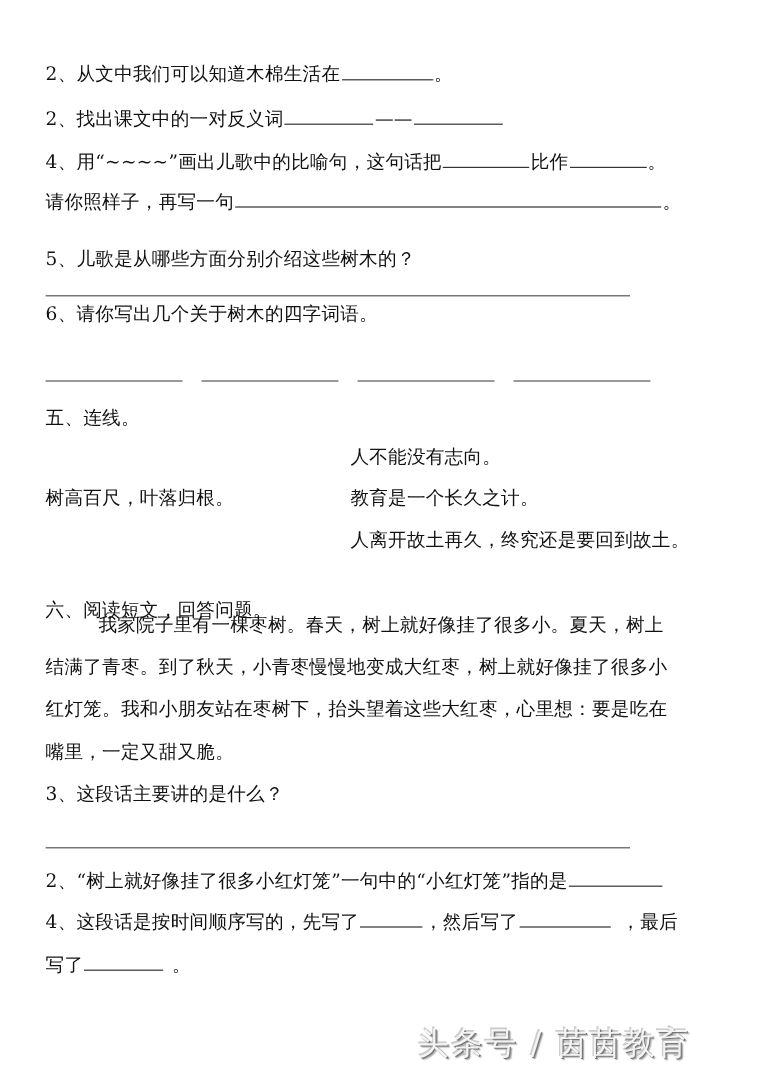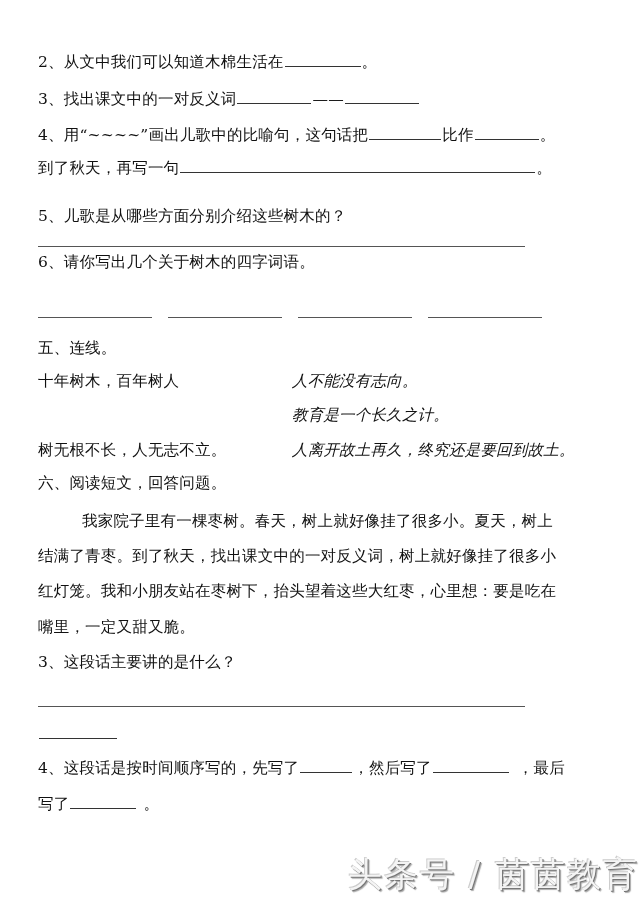--- a/index.html
+++ b/index.html
@@ -12,100 +12,99 @@
     position: absolute; left: 38px; font-size: 15.5px; line-height: 20px;
     white-space: nowrap; letter-spacing: 0.2px;
   }
   .blank {
     display: inline-block; border-bottom: 1px solid #333; height: 14px;
     vertical-align: baseline; margin: 0 1px;
   }
   .rule {
     position: absolute; height: 0; border-top: 1.3px solid #555;
   }
-  .col2 { position: absolute; left: 292px; font-style: italic; }
+  .col2 { position: absolute; left: 292px; }
   .watermark {
-    position: absolute; left: 348px; top: 852px; font-size: 34px;
+    position: absolute; left: 348px; top: 852px; font-size: 26px;
     font-family: "DejaVu Sans", "Liberation Sans", sans-serif;
     color: #f4f4f4; letter-spacing: 2px;
     text-shadow: 1px 1px 0 #777, 2px 2px 1px #aaa, -1px -1px 0 #ccc;
   }
 </style>
 </head>
 <body>
 
 <div class="line" style="top:52px">
   <span>2、从文中我们可以知道木棉生活在</span><span class="blank" style="width:76px"></span><span>。</span>
 </div>
 
 <div class="line" style="top:89px">
-  <span>3、找出课文中的一对反义词</span><span class="blank" style="width:74px"></span><span>——</span><span class="blank" style="width:74px"></span>
+  <span>2、找出课文中的一对反义词</span><span class="blank" style="width:74px"></span><span>——</span><span class="blank" style="width:74px"></span>
 </div>
 
 <div class="line" style="top:125px">
   <span>4、用“~~~~”画出儿歌中的比喻句，这句话把</span><span class="blank" style="width:72px"></span><span>比作</span><span class="blank" style="width:64px"></span><span>。</span>
 </div>
 
 <div class="line" style="top:158px">
-  <span>到了秋天，再写一句</span><span class="blank" style="width:355px"></span><span>。</span>
+  <span>请你照样子，再写一句</span><span class="blank" style="width:355px"></span><span>。</span>
 </div>
 
 <div class="line" style="top:206px">
   <span>5、儿歌是从哪些方面分别介绍这些树木的？</span>
 </div>
 <div class="rule" style="left:38px; top:246px; width:487px"></div>
 
 <div class="line" style="top:252px">
   <span>6、请你写出几个关于树木的四字词语。</span>
 </div>
 <div class="rule" style="left:38px; top:317px; width:114px"></div>
 <div class="rule" style="left:168px; top:317px; width:114px"></div>
 <div class="rule" style="left:298px; top:317px; width:114px"></div>
 <div class="rule" style="left:428px; top:317px; width:114px"></div>
 
 <div class="line" style="top:338px">
   <span>五、连线。</span>
 </div>
 
 <div class="line" style="top:371px">
-  <span>十年树木，百年树人</span>
   <span class="col2" style="left:254px">人不能没有志向。</span>
 </div>
 <div class="line" style="top:405px">
+  <span>树高百尺，叶落归根。</span>
   <span class="col2" style="left:254px">教育是一个长久之计。</span>
 </div>
 <div class="line" style="top:440px">
-  <span>树无根不长，人无志不立。</span>
   <span class="col2" style="left:254px">人离开故土再久，终究还是要回到故土。</span>
 </div>
 
-<div class="line" style="top:473px">
+<div class="line" style="top:498px">
   <span>六、阅读短文，回答问题。</span>
 </div>
 
 <div class="line" style="top:511px; left:82px">
   <span>我家院子里有一棵枣树。春天，树上就好像挂了很多小。夏天，树上</span>
 </div>
 <div class="line" style="top:546px">
-  <span>结满了青枣。到了秋天，找出课文中的一对反义词，树上就好像挂了很多小</span>
+  <span>结满了青枣。到了秋天，小青枣慢慢地变成大红枣，树上就好像挂了很多小</span>
 </div>
 <div class="line" style="top:581px">
   <span>红灯笼。我和小朋友站在枣树下，抬头望着这些大红枣，心里想：要是吃在</span>
 </div>
 <div class="line" style="top:617px">
   <span>嘴里，一定又甜又脆。</span>
 </div>
 
 <div class="line" style="top:652px">
   <span>3、这段话主要讲的是什么？</span>
 </div>
 <div class="rule" style="left:38px; top:706px; width:487px"></div>
 
 <div class="line" style="top:724px">
-  <span class="blank" style="width:78px"></span>
+  <span>2、“树上就好像挂了很多小红灯笼”一句中的“小红灯笼”指的是</span><span class="blank" style="width:78px"></span>
 </div>
 
 <div class="line" style="top:758px">
   <span>4、这段话是按时间顺序写的，先写了</span><span class="blank" style="width:52px"></span><span>，然后写了</span><span class="blank" style="width:76px"></span><span style="padding-left:8px">，最后</span>
 </div>
 <div class="line" style="top:794px">
   <span>写了</span><span class="blank" style="width:66px"></span><span style="padding-left:6px">。</span>
 </div>
 
 <div class="watermark">头条号 / 茵茵教育</div>

